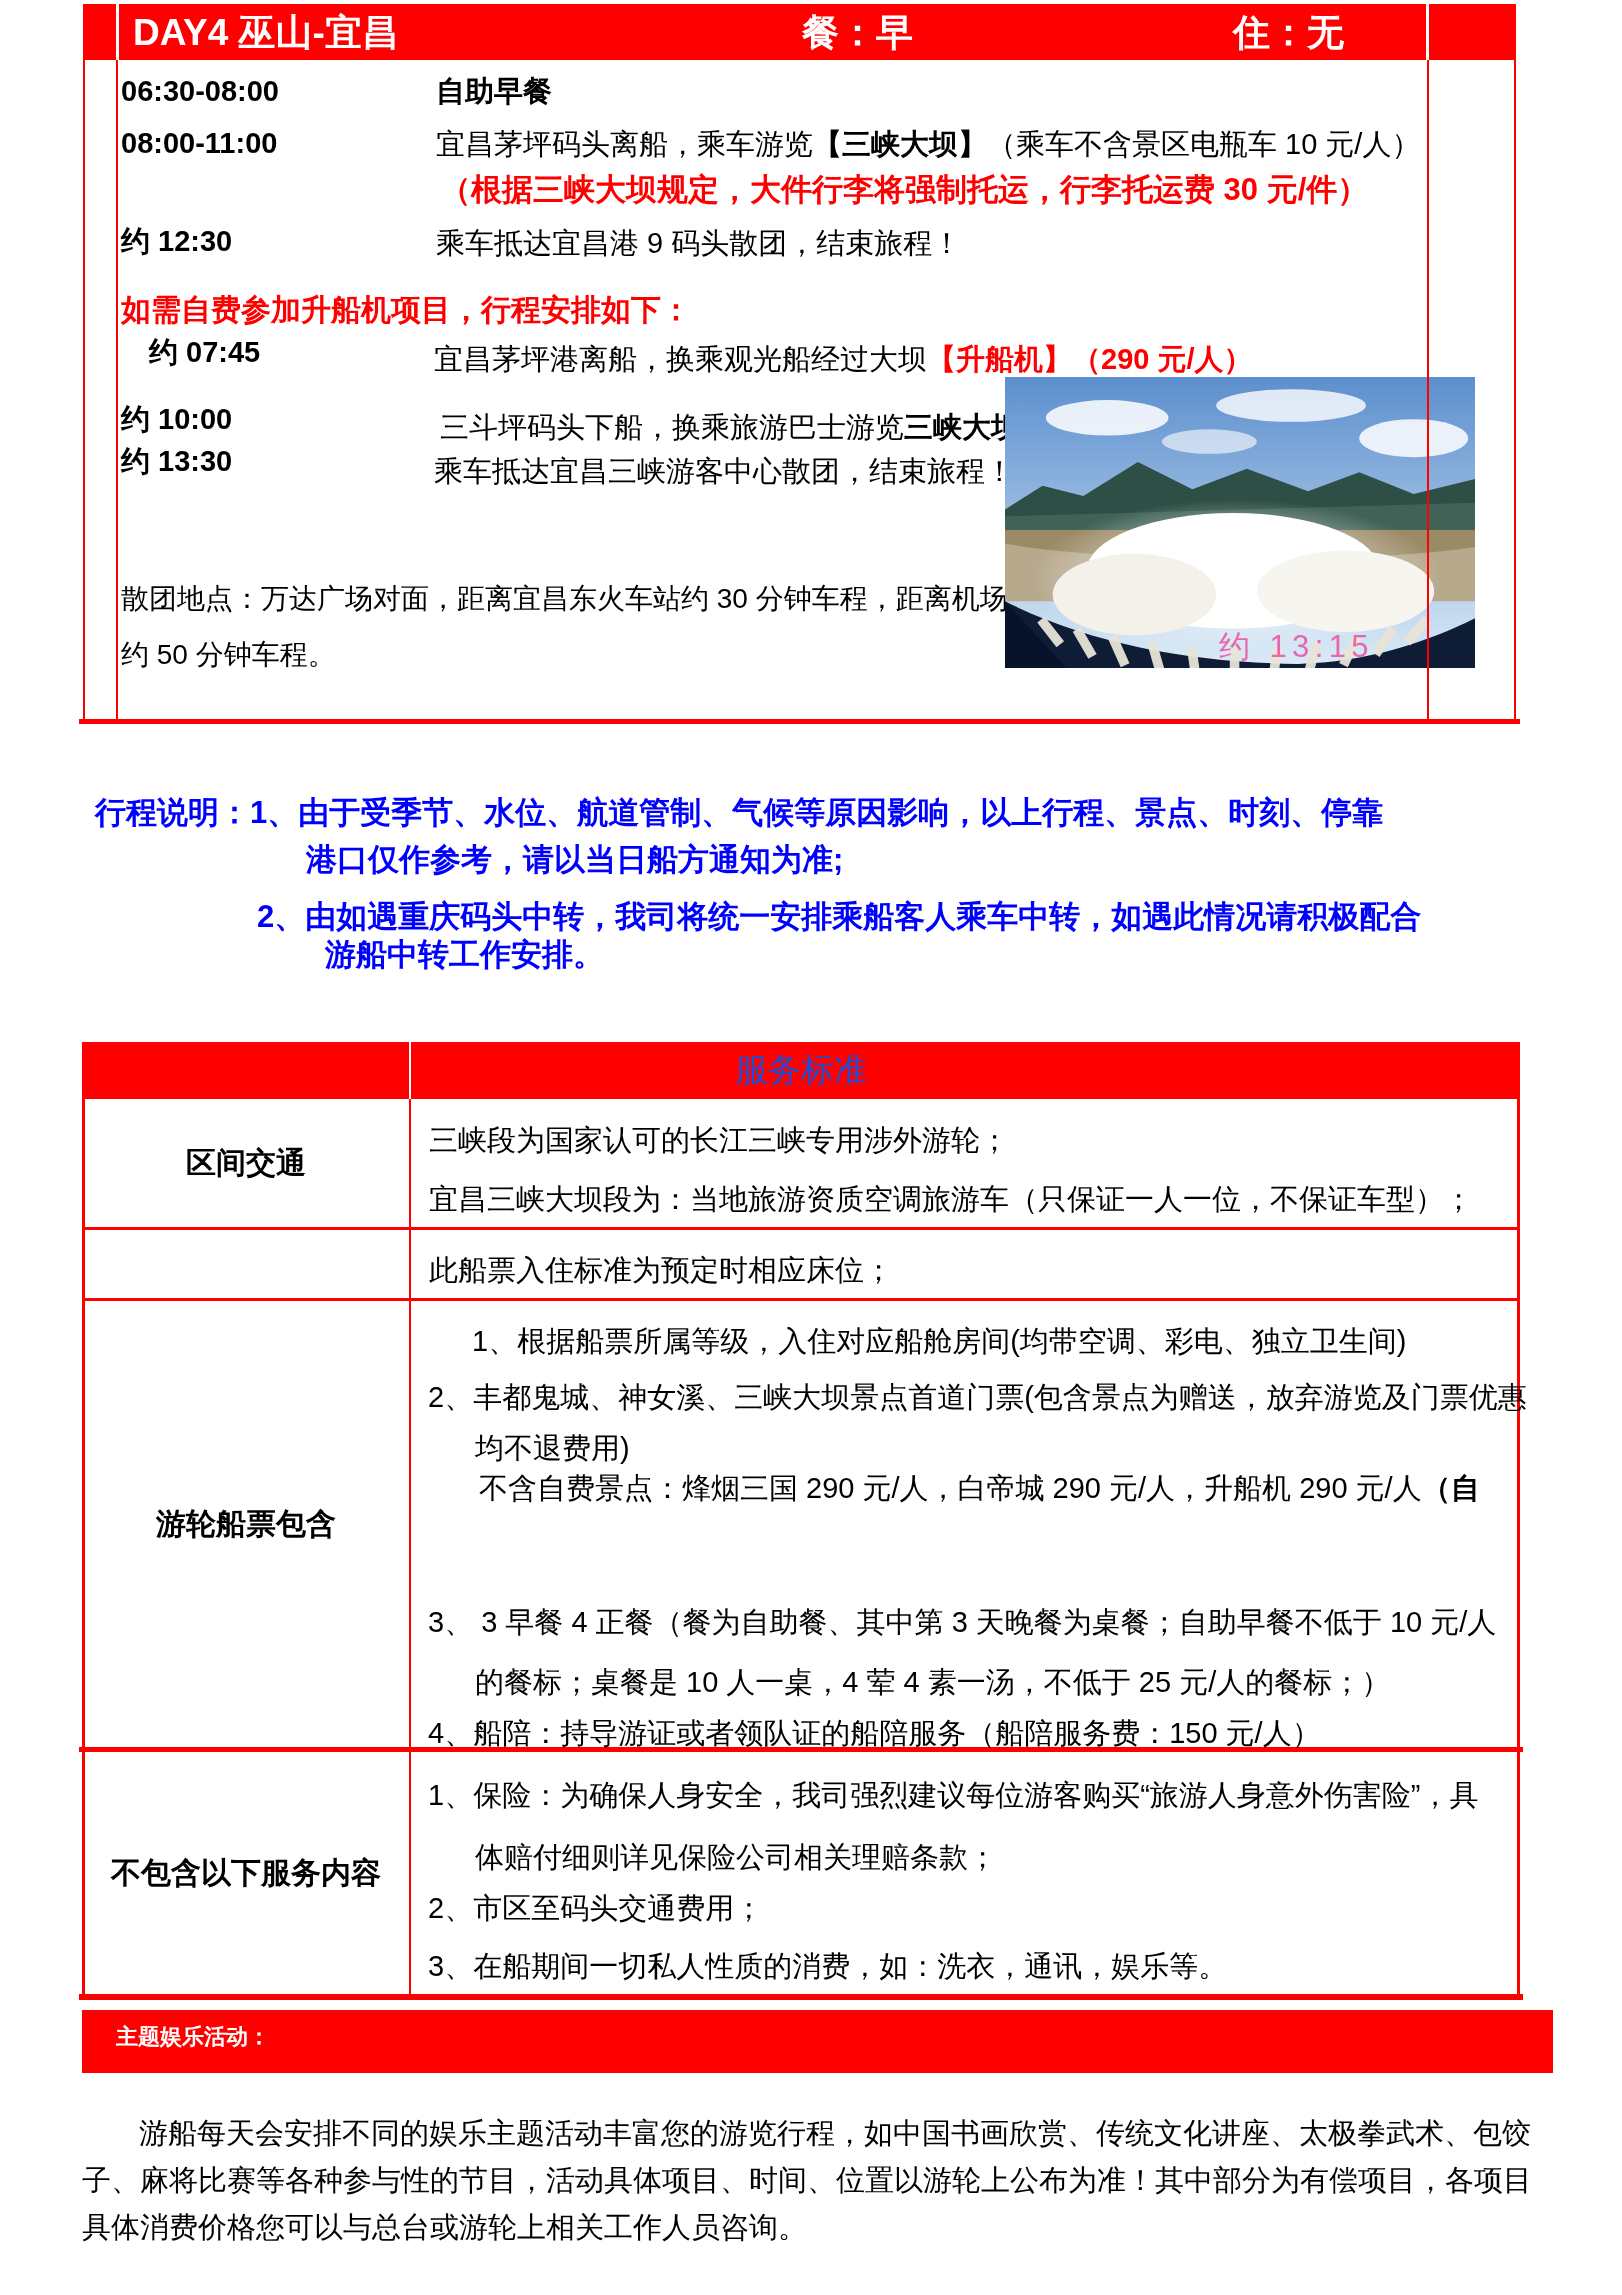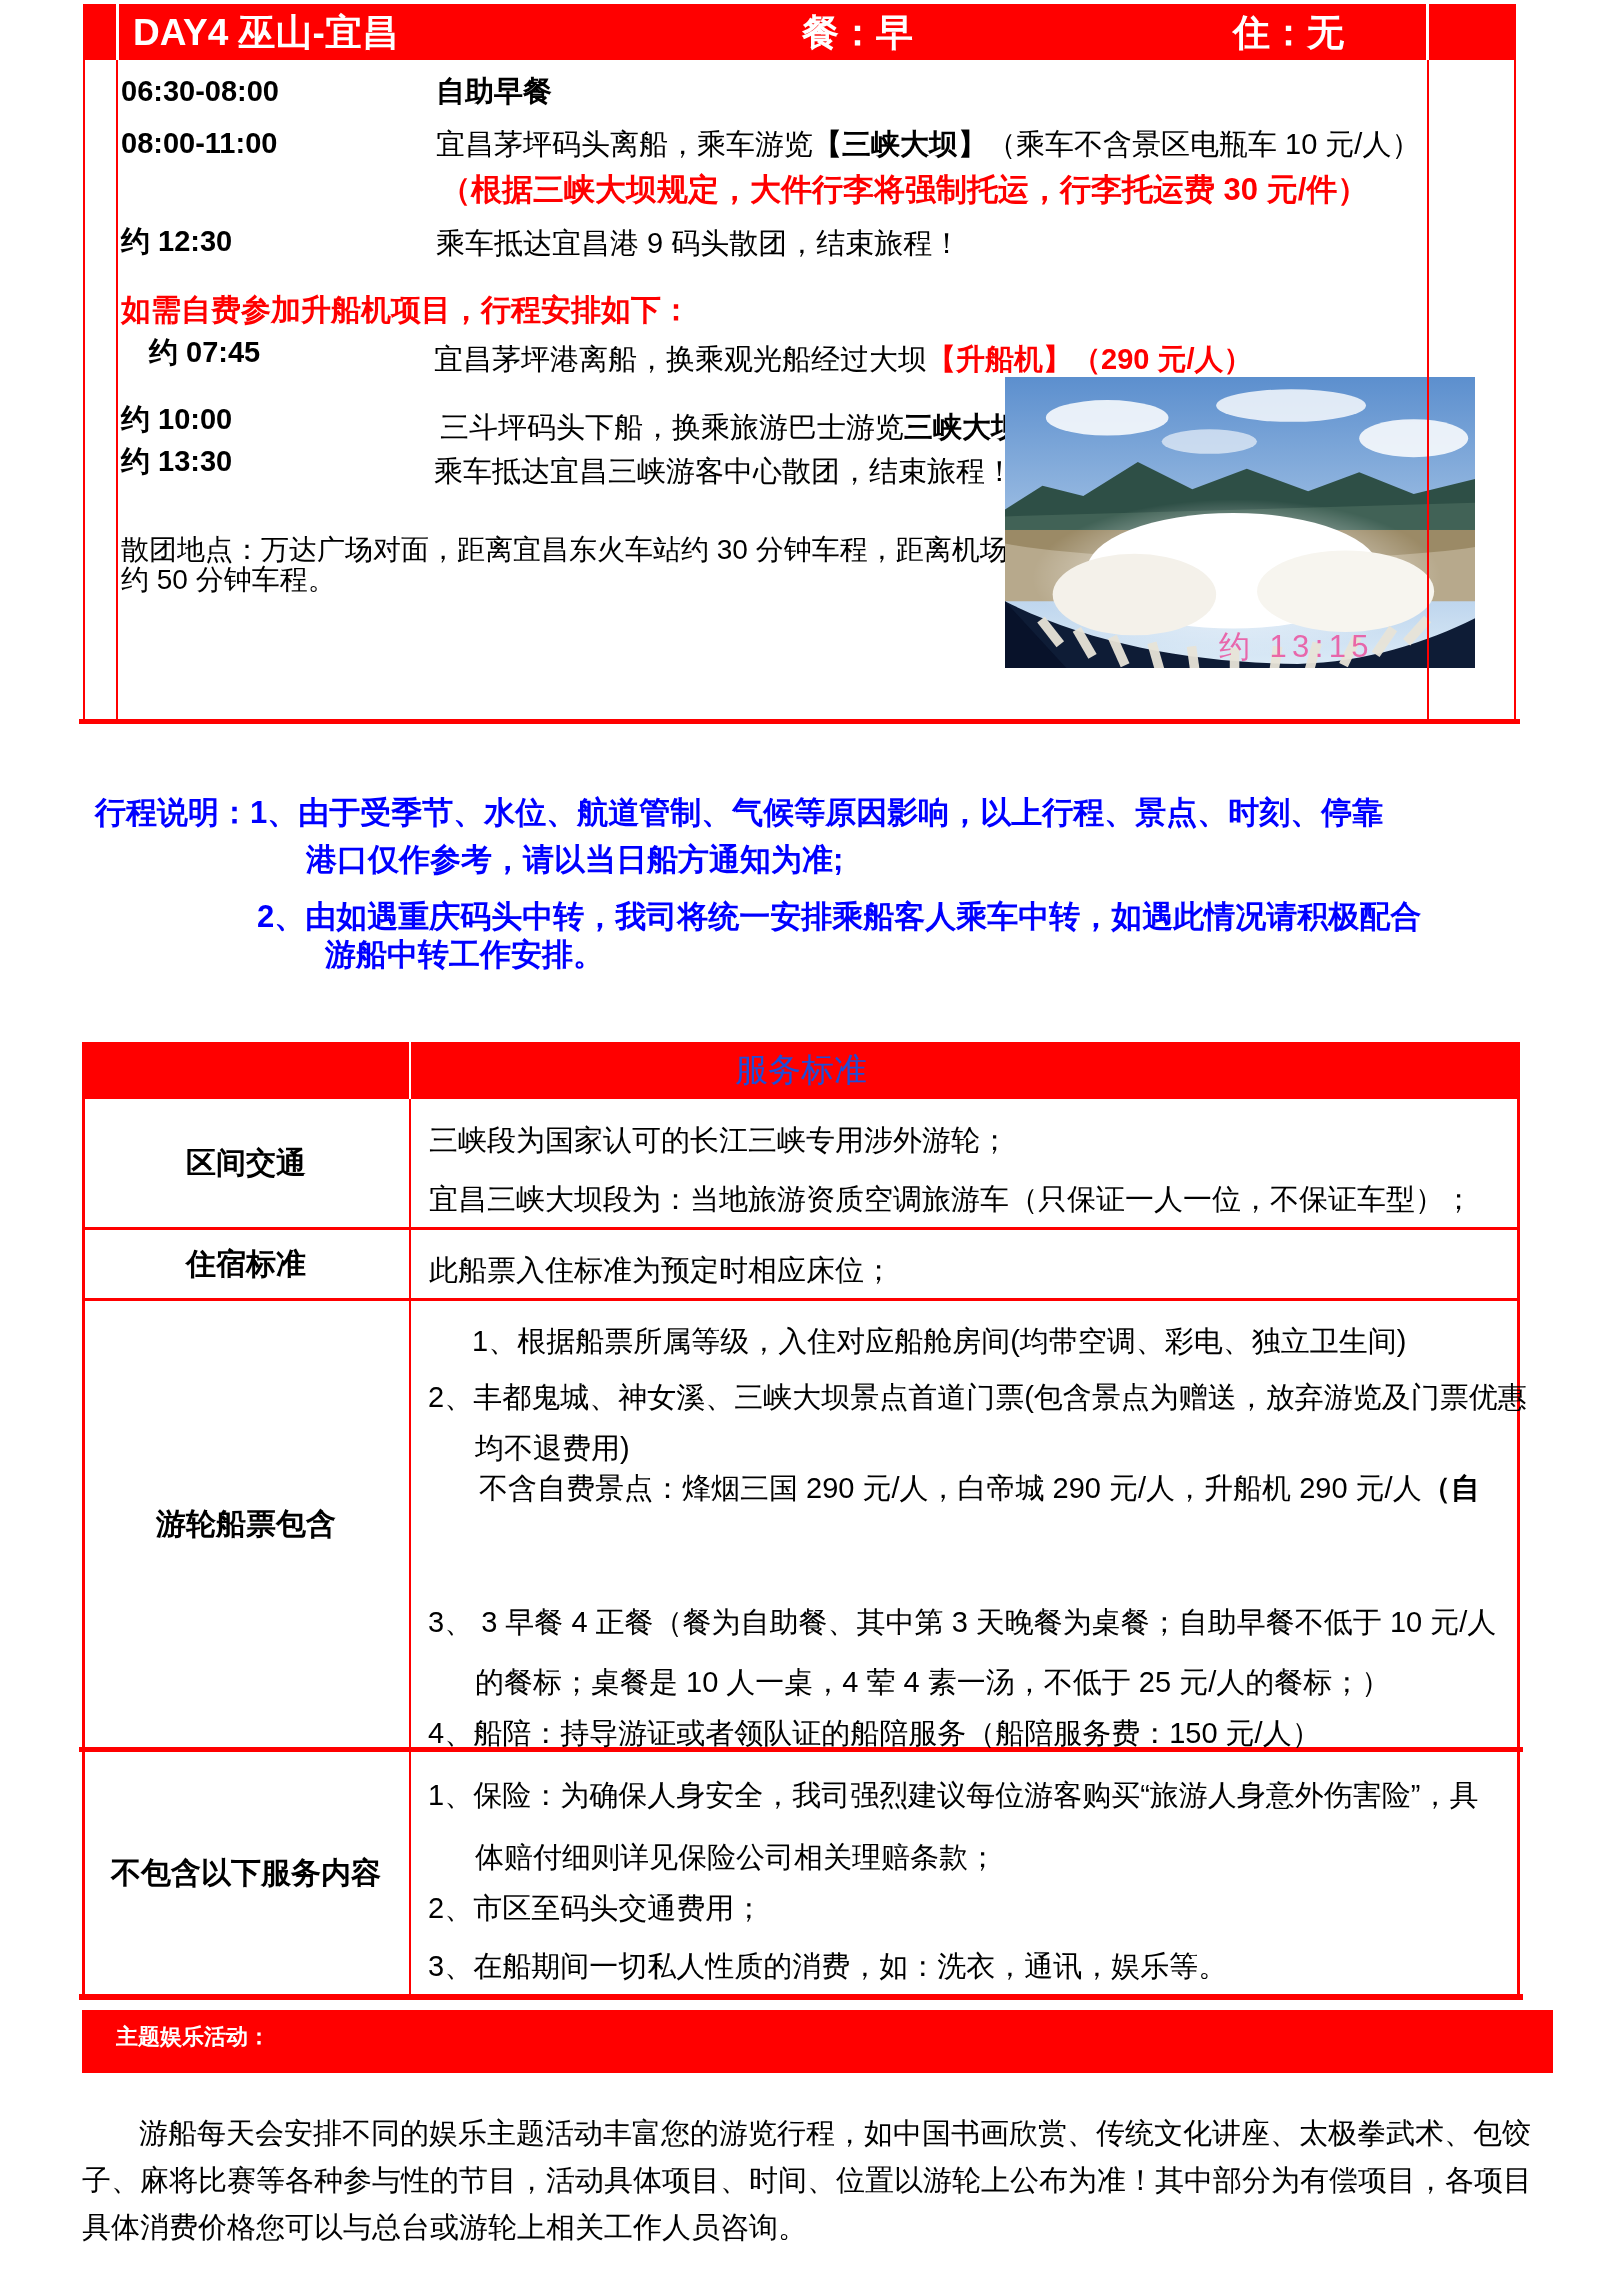--- a/index.html
+++ b/index.html
@@ -10,21 +10,21 @@
   .t{position:absolute; white-space:nowrap; font-size:29px; line-height:1.15; color:#000;}
   .b{font-weight:bold;}
   .red{color:#ff0000;}
   .white{color:#ffffff;}
   .blue{color:#0000ff; font-weight:bold; font-size:31px;}
   .rline{position:absolute; background:#ff0000;}
   .wline{position:absolute; background:#ffffff;}
   .bar{position:absolute; background:#ff0000;}
   .cell{position:absolute; display:flex; align-items:center; justify-content:center;
         font-weight:bold; font-size:30px; text-align:center;}
-  .wrapblock{position:absolute; font-size:28px; line-height:30px; white-space:normal;}
+  .wrapblock{position:absolute; font-size:28px; line-height:56px; white-space:normal;margin-top:36px;}
   .hdr{font-size:37px; font-weight:bold; color:#ffffff;}
   .photo{position:absolute; left:1005px; top:377px; width:470px; height:291px;}
   .watermark{position:absolute; left:1219px; top:626px; font-size:31px; color:#ec4899;
              opacity:.8; letter-spacing:5.4px; white-space:nowrap;}
   .svctitle{position:absolute; display:flex; align-items:center; justify-content:center;
             font-size:33px; font-weight:normal; color:#1d4ed8;}
   .footerp{position:absolute; left:82px; top:2110px; width:1478px; font-size:29px;
            line-height:47px; text-indent:57px; white-space:normal;}
 </style>
 </head>
@@ -127,21 +127,20 @@
   <div class="rline" style="left:409px; top:1099px; width:2px; height:895px;"></div>
   <div class="rline" style="left:82px; top:1227px; width:1438px; height:2.7px;"></div>
   <div class="rline" style="left:82px; top:1298px; width:1438px; height:2.7px;"></div>
   <div class="rline" style="left:79px; top:1747px; width:1444px; height:5.4px;"></div>
   <div class="rline" style="left:79px; top:1994px; width:1444px; height:6.1px;"></div>
 
   <div class="cell" style="left:84px; top:1099px; width:324px; height:128px;">区间交通</div>
   <div class="t" style="left:429px; top:1124px;">三峡段为国家认可的长江三峡专用涉外游轮；</div>
   <div class="t" style="left:429px; top:1183px;">宜昌三峡大坝段为：当地旅游资质空调旅游车（只保证一人一位，不保证车型）；</div>
 
-  <div class="cell" style="left:84px; top:1230px; width:324px; height:68px;">住宿标准</div>
   <div class="t" style="left:429px; top:1254px;">此船票入住标准为预定时相应床位；</div>
 
   <div class="cell" style="left:84px; top:1301px; width:324px; height:447px;">游轮船票包含</div>
   <div class="t" style="left:428px; top:1325px;margin-left:44px;">1、根据船票所属等级，入住对应船舱房间(均带空调、彩电、独立卫生间)</div>
   <div class="t" style="left:428px; top:1381px;">2、丰都鬼城、神女溪、三峡大坝景点首道门票(包含景点为赠送，放弃游览及门票优惠</div>
   <div class="t" style="left:475px; top:1432px;">均不退费用)</div>
   <div class="t" style="left:479px; top:1472px;"><span>不含自费景点：烽烟三国 290 元/人，白帝城 290 元/人，升船机 290 元/人</span><span class="b">（自</span></div>
   <div class="t" style="left:428px; top:1606px;">3、 3 早餐 4 正餐（餐为自助餐、其中第 3 天晚餐为桌餐；自助早餐不低于 10 元/人</div>
   <div class="t" style="left:475px; top:1666px;">的餐标；桌餐是 10 人一桌，4 荤 4 素一汤，不低于 25 元/人的餐标；）</div>
   <div class="t" style="left:428px; top:1717px;">4、船陪：持导游证或者领队证的船陪服务（船陪服务费：150 元/人）</div>

